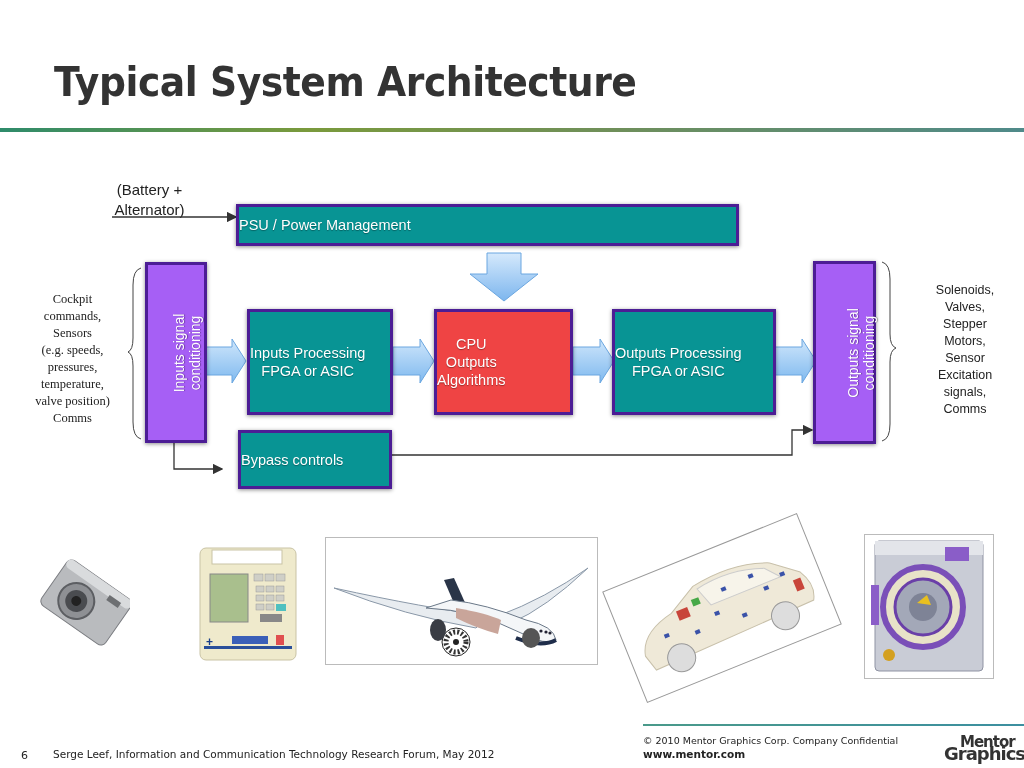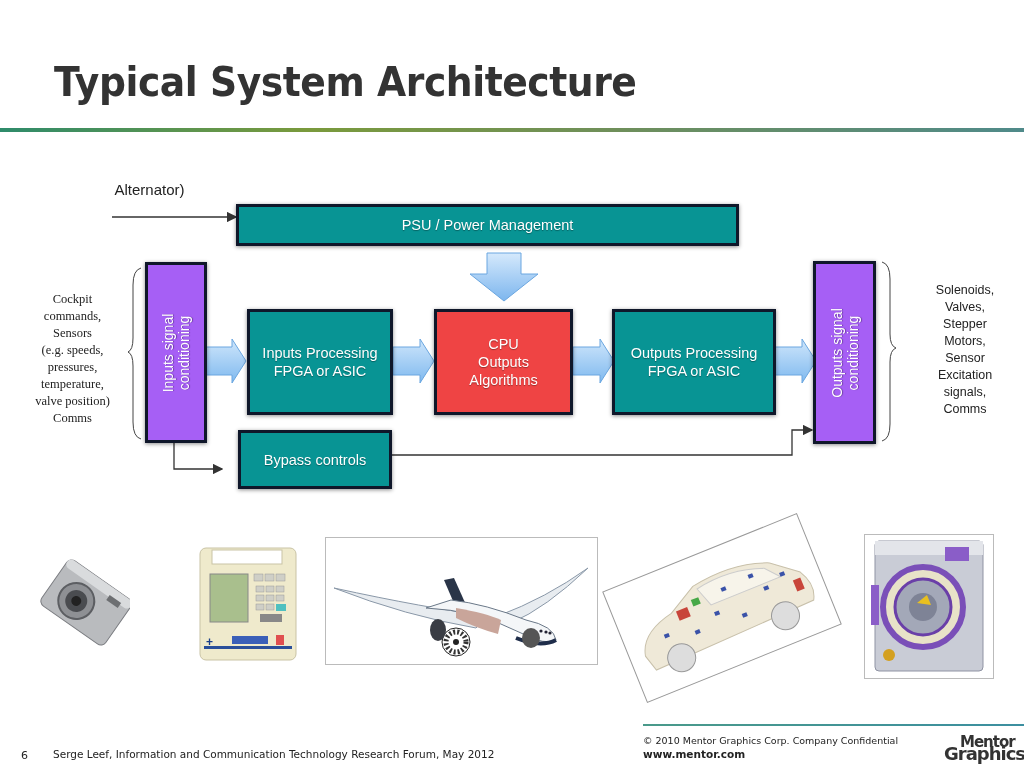--- a/index.html
+++ b/index.html
@@ -2,36 +2,37 @@
 <html><head>
 <meta charset="utf-8">
 <style>
   html,body{margin:0;padding:0;background:#fff;}
   body{width:1024px;height:768px;position:relative;overflow:hidden;font-family:"Liberation Sans",sans-serif;color:#222;}
   .abs{position:absolute;}
   .title{left:54px;top:58px;font-family:"DejaVu Sans",sans-serif;font-weight:bold;font-size:41px;color:#333;letter-spacing:-0.5px;transform:scaleX(0.92);transform-origin:left top;}
   .title-rule{left:0;top:128px;width:1024px;height:4px;background:linear-gradient(90deg,#2e8b6b 0%,#7a9a3c 30%,#6f8f5a 60%,#4f8a8a 100%);}
   .note{font-size:14px;color:#222;text-align:center;line-height:17px;}
   .note-sm{font-size:12.5px;line-height:17px;text-align:center;color:#222;}
-  .box{box-sizing:border-box;display:flex;align-items:center;justify-content:center;text-align:center;color:#fff;font-size:14.5px;line-height:18px;border:3px solid #0f172a;box-shadow:0 1px 4px rgba(0,0,0,0.45);text-shadow:0 1px 1px rgba(0,0,0,0.35);}
+  .box{box-sizing:border-box;display:flex;align-items:center;justify-content:flex-start;text-align:center;color:#fff;font-size:14.5px;line-height:18px;border:3px solid #4c1d95;box-shadow:0 1px 4px rgba(0,0,0,0.45);text-shadow:0 1px 1px rgba(0,0,0,0.35);}
   .teal{background:#089494;}
   .navy{background:#ef4444;}
   .purple{background:#a65ff5;}
   .vtext{transform:rotate(-90deg);white-space:nowrap;text-align:center;line-height:16px;font-size:14px;}
   .footer-text{font-family:"DejaVu Sans",sans-serif;font-size:10px;color:#222;}
   .footer-rule{left:643px;top:724px;width:381px;height:2px;background:linear-gradient(90deg,#4a9a8a,#3c8fa0);}
   .photo{box-sizing:border-box;background:#fff;}
 </style>
 </head>
 <body>
 
 <div class="abs title">Typical System Architecture</div>
 <div class="abs title-rule"></div>
 
 <div class="abs note" style="left:52px;top:180px;width:195px;font-size:15px;line-height:20px;">
+  <div>(Battery +</div>
   <div>Alternator)</div>
 </div>
 
 <svg class="abs" style="left:0;top:0;" width="1024" height="768">
   <defs>
     <marker id="ah" markerWidth="8" markerHeight="8" refX="7" refY="4" orient="auto">
       <path d="M0,0 L8,4 L0,8 z" fill="#333"></path>
     </marker>
     <linearGradient id="blueArrow" x1="0" y1="0" x2="0" y2="1">
       <stop offset="0" stop-color="#cfe6fb"></stop>

